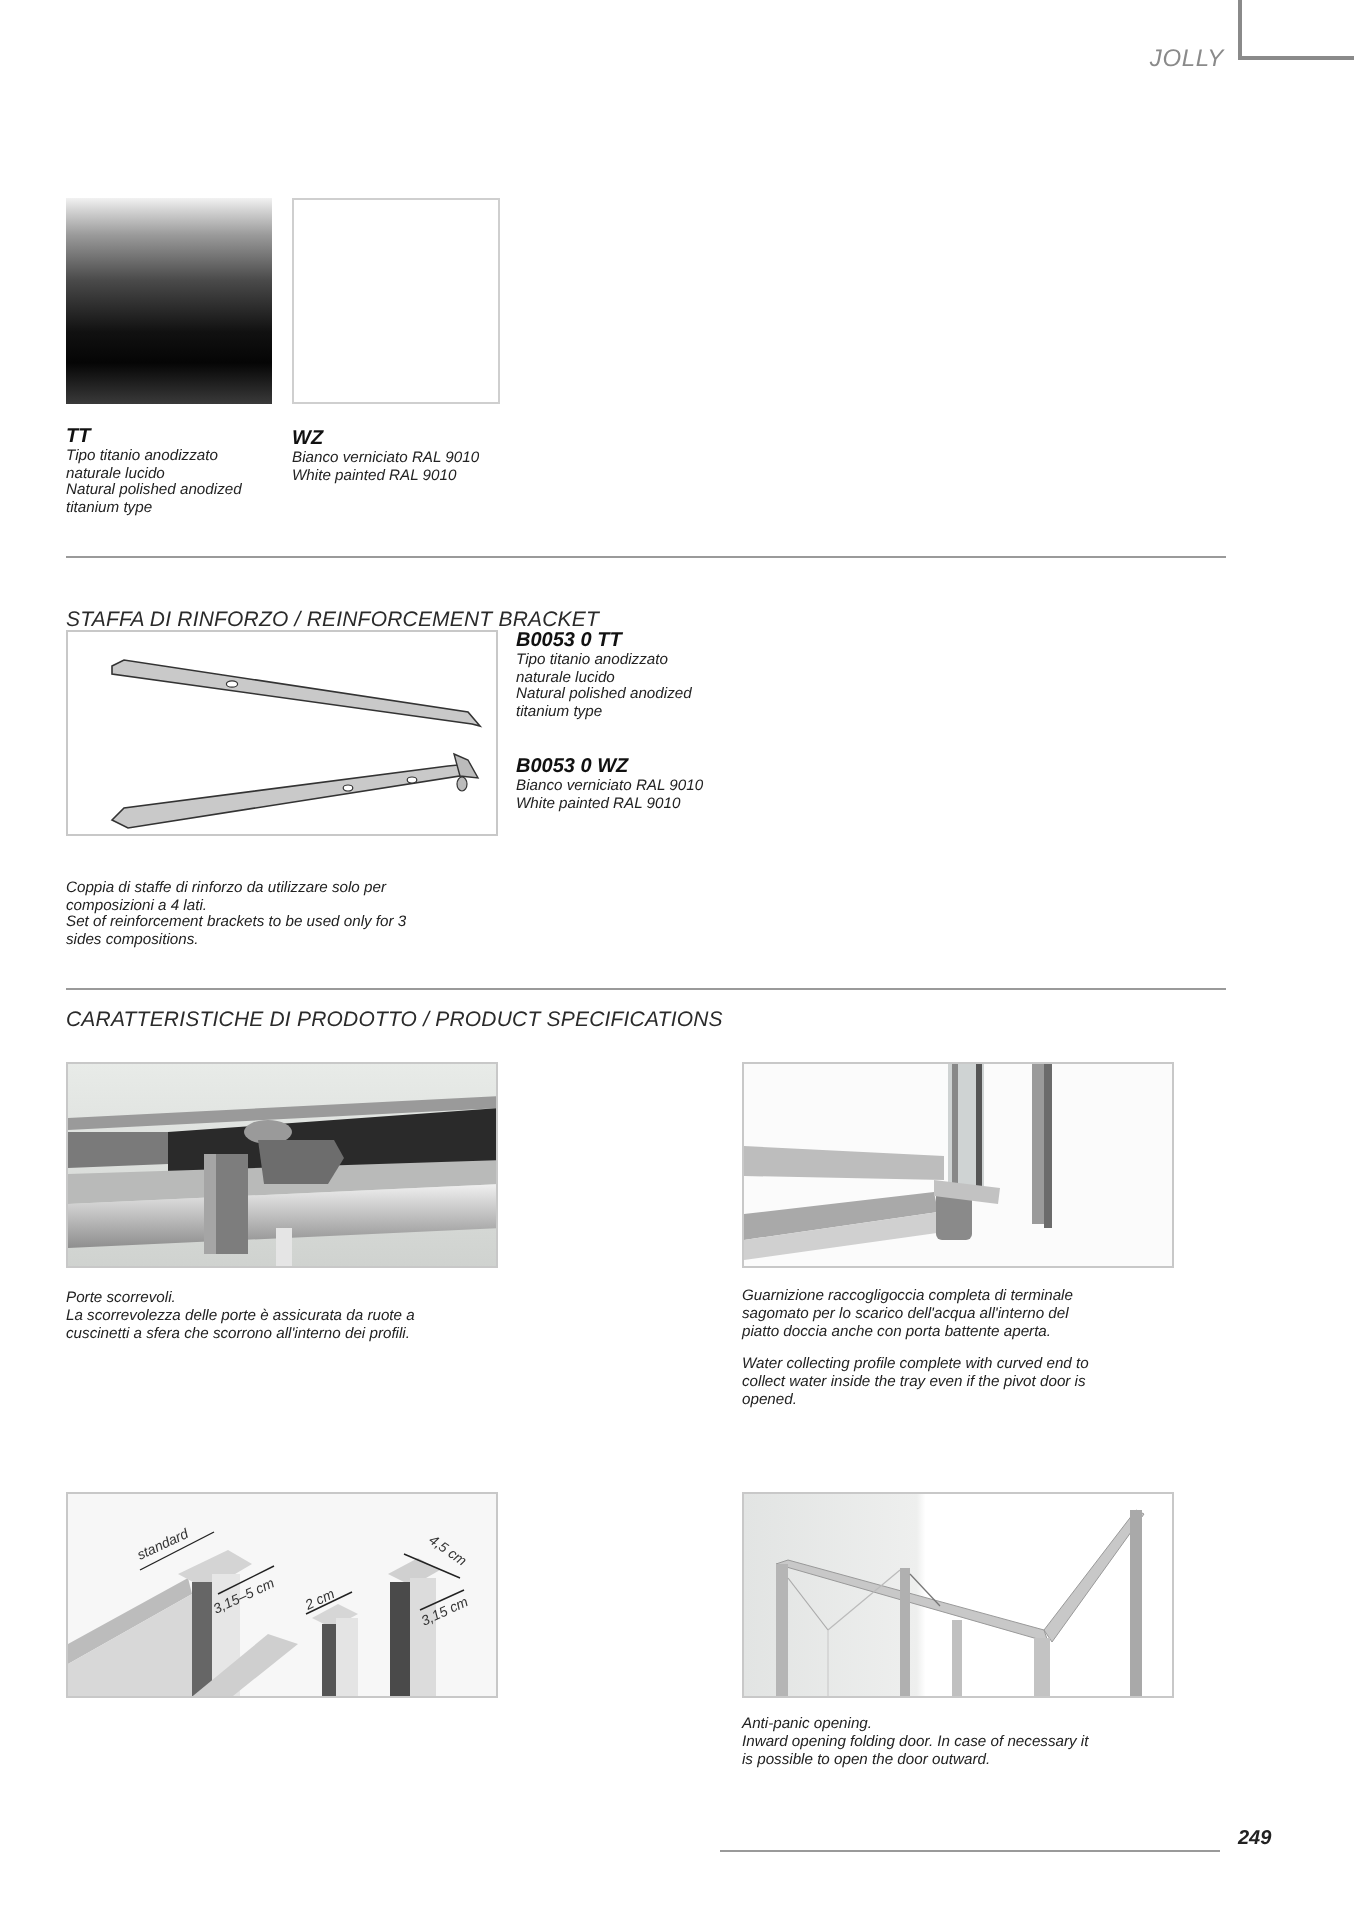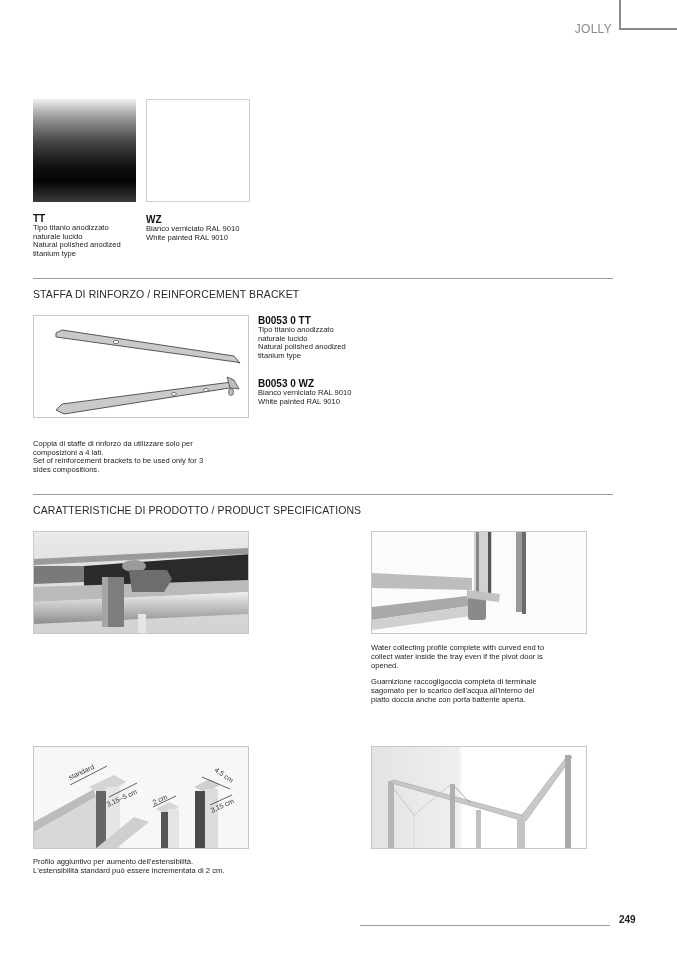--- a/index.html
+++ b/index.html
@@ -1,18 +1,18 @@
 <!DOCTYPE html>
 <html><head>
 <meta charset="utf-8">
 <style>
   html, body { margin:0; padding:0; background:#ffffff; }
   body { width:677px; height:958px; position:relative; overflow:hidden;
          font-family:"Liberation Sans", sans-serif; color:#1e1e1e; }
-  .abs { position:absolute; }
+  .abs { position:absolute;font-style:italic; }
   .brand { right:65px; top:22px; font-size:12px; color:#8a8a8a; letter-spacing:0.3px; }
   .tab-corner { left:619px; top:-2px; width:70px; height:32px; border-left:2px solid #8a8a8a; border-bottom:2px solid #8a8a8a; box-sizing:border-box; }
   .section-title { font-size:10.5px; color:#2a2a2a; letter-spacing:0.1px; }
   .rule { height:1px; background:#9a9a9a; }
   .swatch { border:1px solid #cfcfcf; box-sizing:border-box; }
   .swatch-tt { background:linear-gradient(180deg,#f2f2f2 0%,#d8d8d8 5%,#9a9a9a 18%,#4a4a4a 40%,#111 65%,#050505 80%,#3a3a3a 100%); border:none; }
   .code { font-weight:bold; font-size:10px; color:#111; line-height:11px; }
   .desc { font-size:7.6px; line-height:8.6px; color:#222; }
   .img-frame { border:1px solid #c8c8c8; box-sizing:border-box; overflow:hidden; background:#fff; }
   .para { font-size:7.6px; line-height:8.8px; color:#222; }
@@ -38,21 +38,21 @@
   <div class="desc">titanium type</div>
 </div>
 <div class="abs" style="left:146px;top:214px;width:130px;">
   <div class="code">WZ</div>
   <div class="desc">Bianco verniciato RAL 9010</div>
   <div class="desc">White painted RAL 9010</div>
 </div>
 
 <div class="abs rule" style="left:33px;top:278px;width:580px;"></div>
 
-<div class="abs section-title" style="left:33px;top:288px;">STAFFA DI RINFORZO / REINFORCEMENT BRACKET</div>
+<div class="abs section-title" style="left:33px;top:304px;">STAFFA DI RINFORZO / REINFORCEMENT BRACKET</div>
 
 <div class="abs img-frame" style="left:33px;top:315px;width:216px;height:103px;">
   <svg width="216" height="103" viewBox="0 0 216 103">
     <polygon points="22,17 28,14 200,40 206,47 202,46 22,21" fill="#c9c9c9" stroke="#333" stroke-width="0.8"></polygon>
     <ellipse cx="82" cy="26" rx="2.8" ry="1.6" fill="#fff" stroke="#333" stroke-width="0.6"></ellipse>
     <polygon points="22,94 28,88 190,67 200,66 202,71 30,98" fill="#c9c9c9" stroke="#333" stroke-width="0.8"></polygon>
     <polygon points="193,61 200,64 205,73 196,72" fill="#bbb" stroke="#333" stroke-width="0.7"></polygon>
     <ellipse cx="197" cy="76" rx="2.5" ry="3.5" fill="#bbb" stroke="#333" stroke-width="0.6"></ellipse>
     <ellipse cx="140" cy="78" rx="2.4" ry="1.5" fill="#fff" stroke="#333" stroke-width="0.6"></ellipse>
     <ellipse cx="172" cy="74" rx="2.4" ry="1.5" fill="#fff" stroke="#333" stroke-width="0.6"></ellipse>
@@ -102,47 +102,52 @@
     <polygon points="0,55 216,48 216,60 0,70" fill="#b9bab9"></polygon>
     <polygon points="0,70 216,60 216,82 0,92" fill="url(#g2)"></polygon>
     <rect x="68" y="45" width="22" height="50" fill="#7d7d7d"></rect>
     <rect x="68" y="45" width="6" height="50" fill="#a5a5a5"></rect>
     <ellipse cx="100" cy="34" rx="12" ry="6" fill="#9a9a9a"></ellipse>
     <polygon points="95,38 133,38 138,47 130,60 98,60" fill="#6d6d6d"></polygon>
     <rect x="104" y="82" width="8" height="21" fill="#e5e5e5"></rect>
   </svg>
 </div>
 <div class="abs para" style="left:33px;top:645px;width:250px;">
+  <p>
+    <span style="display:block">Porte scorrevoli.</span>
+    <span style="display:block">La scorrevolezza delle porte è assicurata da ruote a</span>
+    <span style="display:block">cuscinetti a sfera che scorrono all'interno dei profili.</span>
+  </p>
 </div>
 
 <div class="abs img-frame" style="left:371px;top:531px;width:216px;height:103px;">
   <svg width="216" height="103" viewBox="0 0 216 103">
     <rect x="0" y="0" width="216" height="103" fill="#fbfbfb"></rect>
     <polygon points="0,41 100,46 100,58 0,56" fill="#bdbdbd"></polygon>
     <polygon points="0,75 95,64 97,74 0,88" fill="#a9a9a9"></polygon>
     <polygon points="0,88 97,74 100,84 0,98" fill="#d0d0d0"></polygon>
     <rect x="102" y="0" width="18" height="68" fill="#cfd3d3"></rect>
     <rect x="104" y="0" width="3" height="60" fill="#888"></rect>
     <rect x="116" y="0" width="3" height="62" fill="#555"></rect>
     <rect x="96" y="62" width="18" height="26" rx="3" fill="#8a8a8a"></rect>
     <polygon points="95,58 128,62 127,70 95,66" fill="#c2c2c2"></polygon>
     <rect x="144" y="0" width="9" height="80" fill="#9a9a9a"></rect>
     <rect x="150" y="0" width="4" height="82" fill="#6b6b6b"></rect>
   </svg>
 </div>
 <div class="abs para" style="left:371px;top:644px;width:250px;">
   <p>
+    <span style="display:block">Guarnizione raccogligoccia completa di terminale</span>
+    <span style="display:block">sagomato per lo scarico dell'acqua all'interno del</span>
+    <span style="display:block">piatto doccia anche con porta battente aperta.</span>
+  </p>
+  <p>
     <span style="display:block">Water collecting profile complete with curved end to</span>
     <span style="display:block">collect water inside the tray even if the pivot door is</span>
     <span style="display:block">opened.</span>
-  </p>
-  <p>
-    <span style="display:block">Guarnizione raccogligoccia completa di terminale</span>
-    <span style="display:block">sagomato per lo scarico dell'acqua all'interno del</span>
-    <span style="display:block">piatto doccia anche con porta battente aperta.</span>
   </p>
 </div>
 
 <div class="abs img-frame" style="left:33px;top:746px;width:216px;height:103px;">
   <svg width="216" height="103" viewBox="0 0 216 103">
     <rect x="0" y="0" width="216" height="103" fill="#f7f7f7"></rect>
     <polygon points="0,75 60,42 62,50 0,85" fill="#bcbcbc"></polygon>
     <polygon points="0,85 62,50 62,103 0,103" fill="#d8d8d8"></polygon>
     <polygon points="55,40 80,28 92,35 70,48" fill="#d4d4d4"></polygon>
     <rect x="62" y="44" width="10" height="59" fill="#666"></rect>
@@ -160,24 +165,20 @@
     <line x1="168" y1="30" x2="196" y2="42" stroke="#222" stroke-width="0.7"></line>
     <line x1="176" y1="58" x2="198" y2="48" stroke="#222" stroke-width="0.7"></line>
     <text x="36" y="33" font-size="7" fill="#333" transform="rotate(-25 36 33)" font-family="Liberation Sans, sans-serif">standard</text>
     <text x="74" y="60" font-size="7" fill="#333" transform="rotate(-25 74 60)" font-family="Liberation Sans, sans-serif">3,15–5 cm</text>
     <text x="120" y="58" font-size="7" fill="#333" transform="rotate(-25 120 58)" font-family="Liberation Sans, sans-serif">2 cm</text>
     <text x="180" y="24" font-size="7" fill="#333" transform="rotate(35 180 24)" font-family="Liberation Sans, sans-serif">4,5 cm</text>
     <text x="178" y="66" font-size="7" fill="#333" transform="rotate(-25 178 66)" font-family="Liberation Sans, sans-serif">3,15 cm</text>
   </svg>
 </div>
 <div class="abs para" style="left:33px;top:858px;width:260px;">
-  <p>
-    <span style="display:block">Profilo aggiuntivo per aumento dell'estensibilità.</span>
-    <span style="display:block">L'estensibilità standard può essere incrementata di 2 cm.</span>
-  </p>
 </div>
 
 <div class="abs img-frame" style="left:371px;top:746px;width:216px;height:103px;">
   <svg width="216" height="103" viewBox="0 0 216 103">
     <defs>
       <linearGradient id="g3" x1="0" y1="0" x2="1" y2="0">
           <stop offset="0" stop-color="#e2e4e3"></stop>
           <stop offset="0.4" stop-color="#eeefee"></stop>
           <stop offset="0.42" stop-color="#ffffff"></stop>
           <stop offset="1" stop-color="#ffffff"></stop>
@@ -191,16 +192,21 @@
     <rect x="104" y="63" width="5" height="40" fill="#c0c0c0"></rect>
     <rect x="145" y="72" width="8" height="31" fill="#c3c3c3"></rect>
     <rect x="193" y="8" width="6" height="95" fill="#a9a9a9"></rect>
     <line x1="22" y1="42" x2="42" y2="68" stroke="#aaa" stroke-width="0.6"></line>
     <line x1="42" y1="68" x2="78" y2="38" stroke="#bbb" stroke-width="0.6"></line>
     <line x1="83" y1="40" x2="98" y2="56" stroke="#777" stroke-width="0.6"></line>
     <line x1="42" y1="68" x2="42" y2="103" stroke="#ccc" stroke-width="0.6"></line>
   </svg>
 </div>
 <div class="abs para" style="left:371px;top:858px;width:260px;">
+  <p>
+    <span style="display:block">Anti-panic opening.</span>
+    <span style="display:block">Inward opening folding door. In case of necessary it</span>
+    <span style="display:block">is possible to open the door outward.</span>
+  </p>
 </div>
 
 <div class="abs rule" style="left:360px;top:925px;width:250px;"></div>
 <div class="abs page-num" style="left:619px;top:914px;">249</div>
 
 </body></html>

